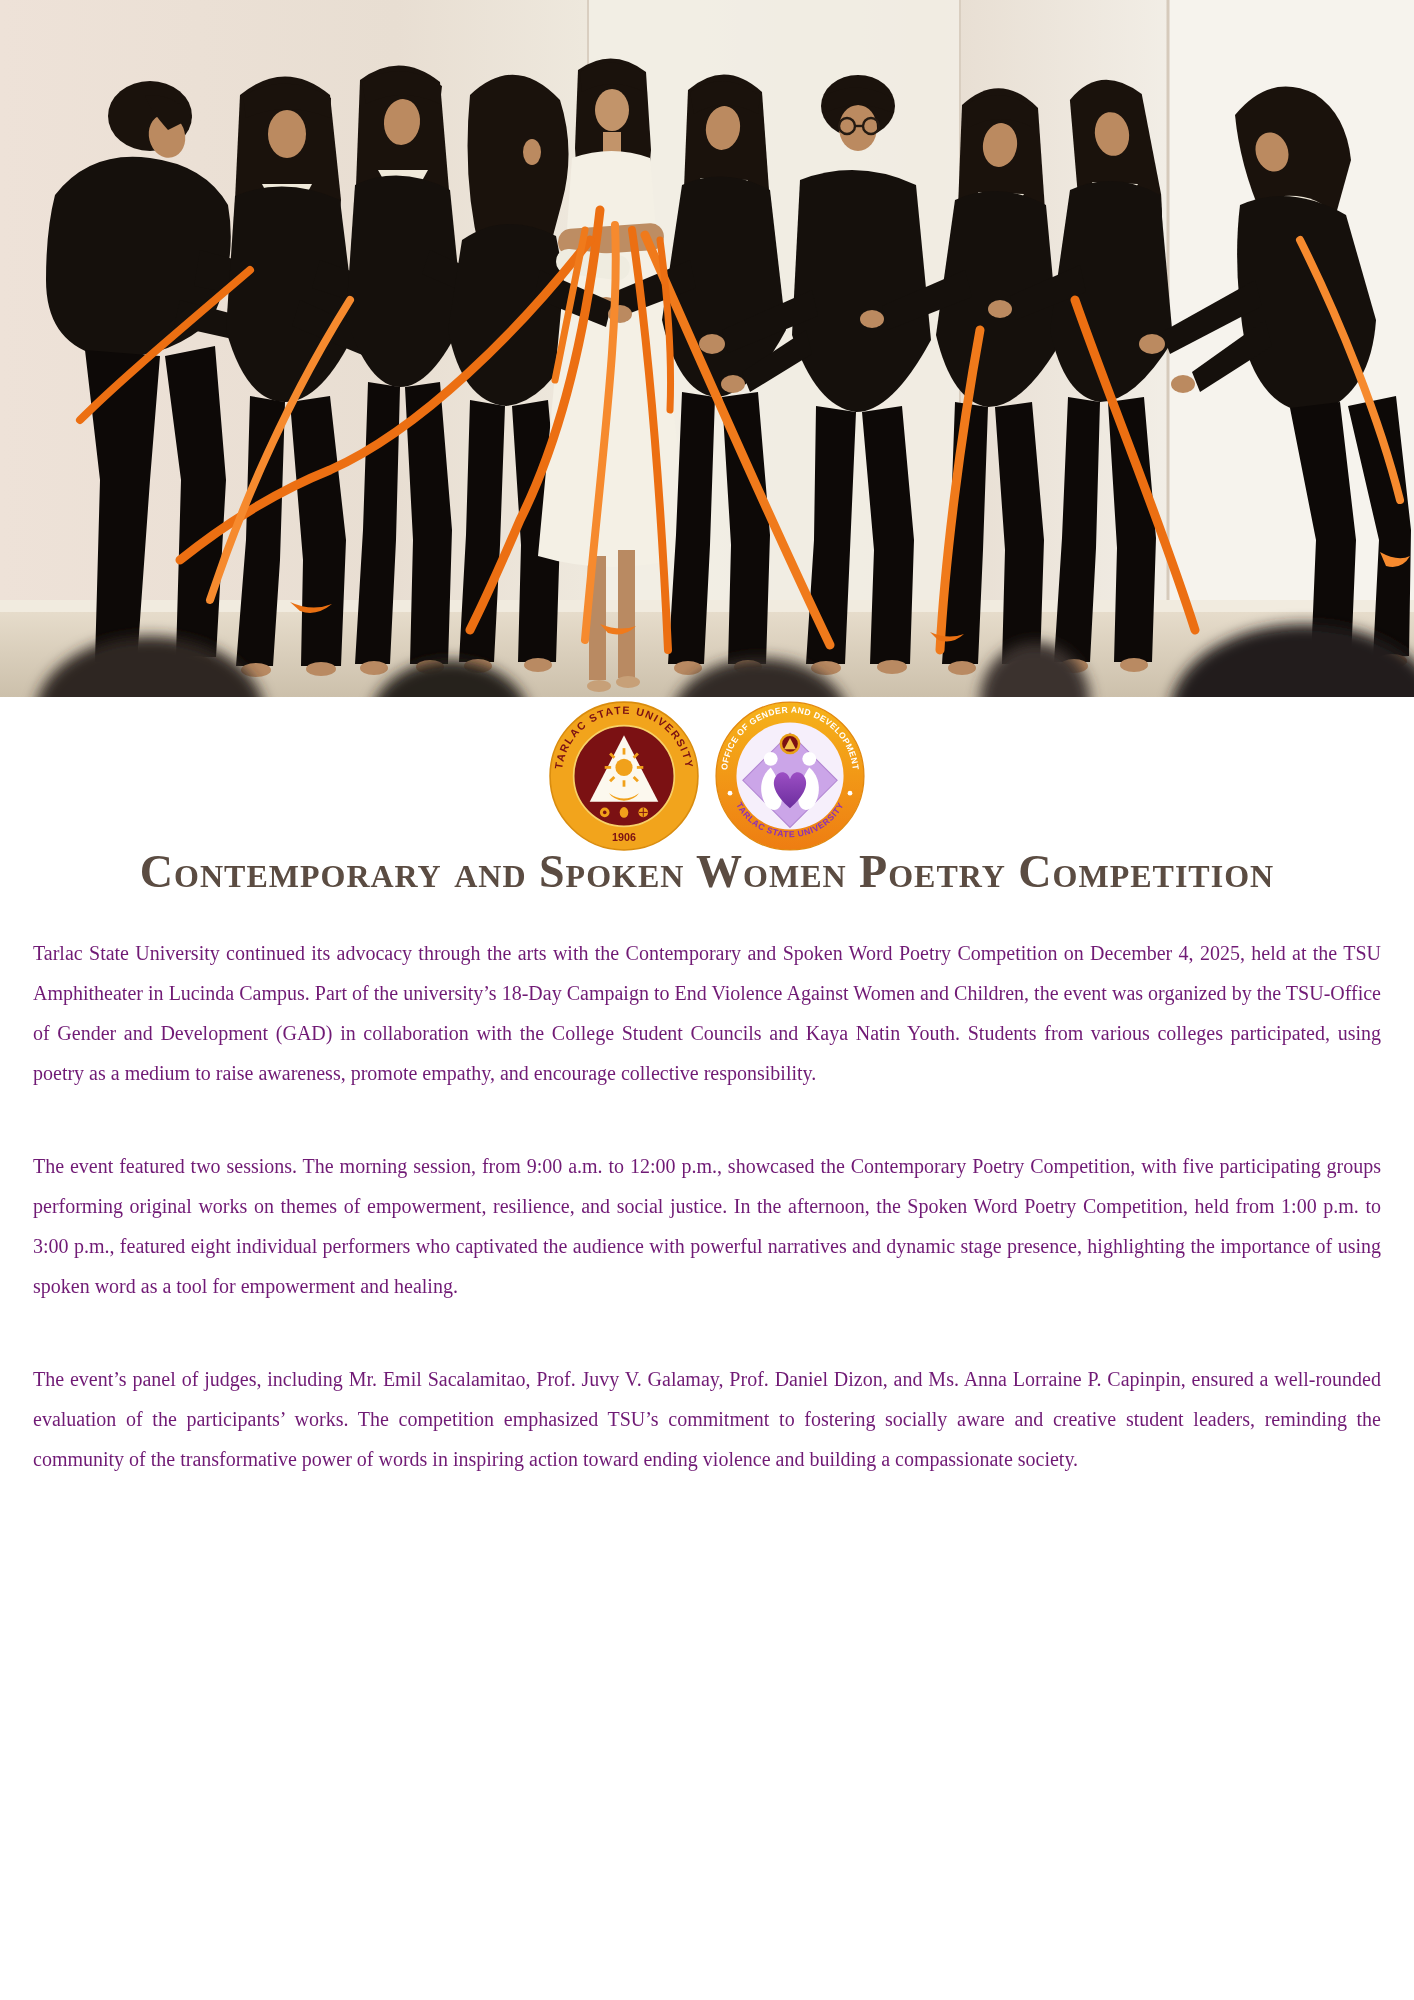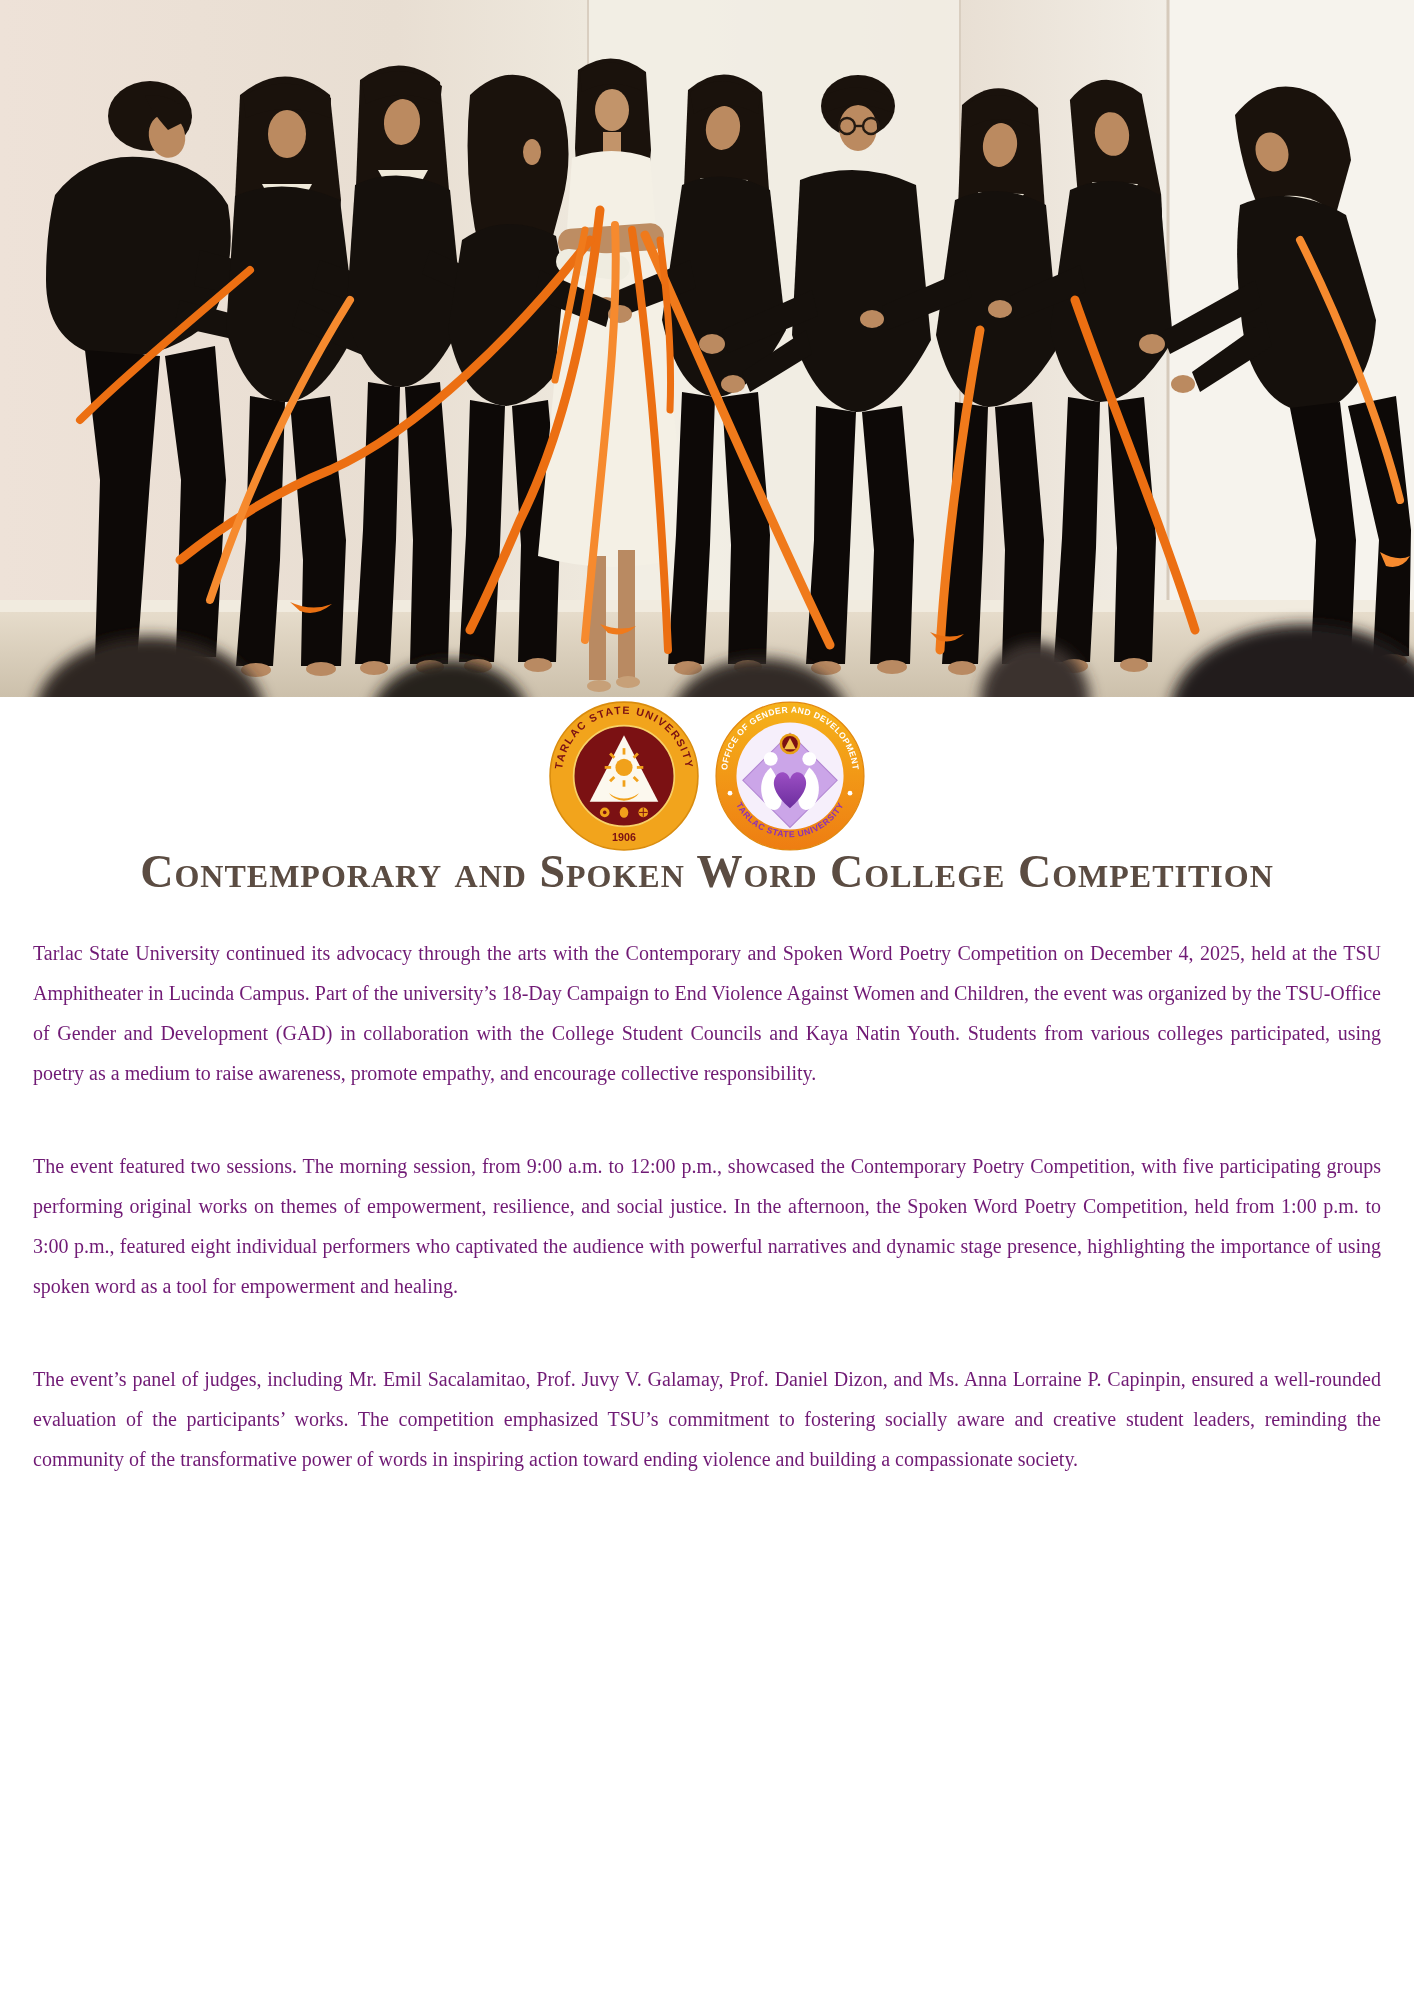--- a/index.html
+++ b/index.html
@@ -302,19 +302,19 @@
       <path d="M70 100 C56 88 52 77 57 70 C61 64 68 66 70 73 C72 66 79 64 83 70 C88 77 84 88 70 100 Z" fill="url(#heartGrad)"></path>
     </g>
     <g>
       <circle cx="70" cy="40" r="8.5" fill="#7b1113" stroke="#e8a018" stroke-width="2.4"></circle>
       <polygon points="70,34.5 64.5,45 75.5,45" fill="#f2c14e"></polygon>
     </g>
   </svg>
 
 </div>
 
-<h1 class="page-title">Contemporary and Spoken Word College Competition</h1>
+<h1 class="page-title">Contemporary and Spoken Women Poetry Competition</h1>
 
 <div class="article">
   <p>Tarlac State University continued its advocacy through the arts with the Contemporary and Spoken Word Poetry Competition on December 4, 2025, held at the TSU Amphitheater in Lucinda Campus. Part of the university’s 18-Day Campaign to End Violence Against Women and Children, the event was organized by the TSU-Office of Gender and Development (GAD) in collaboration with the College Student Councils and Kaya Natin Youth. Students from various colleges participated, using poetry as a medium to raise awareness, promote empathy, and encourage collective responsibility.</p>
   <p>The event featured two sessions. The morning session, from 9:00 a.m. to 12:00 p.m., showcased the Contemporary Poetry Competition, with five participating groups performing original works on themes of empowerment, resilience, and social justice. In the afternoon, the Spoken Word Poetry Competition, held from 1:00 p.m. to 3:00 p.m., featured eight individual performers who captivated the audience with powerful narratives and dynamic stage presence, highlighting the importance of using spoken word as a tool for empowerment and healing.</p>
   <p>The event’s panel of judges, including Mr. Emil Sacalamitao, Prof. Juvy V. Galamay, Prof. Daniel Dizon, and Ms. Anna Lorraine P. Capinpin, ensured a well-rounded evaluation of the participants’ works. The competition emphasized TSU’s commitment to fostering socially aware and creative student leaders, reminding the community of the transformative power of words in inspiring action toward ending violence and building a compassionate society.</p>
 </div>
 
 </body></html>

